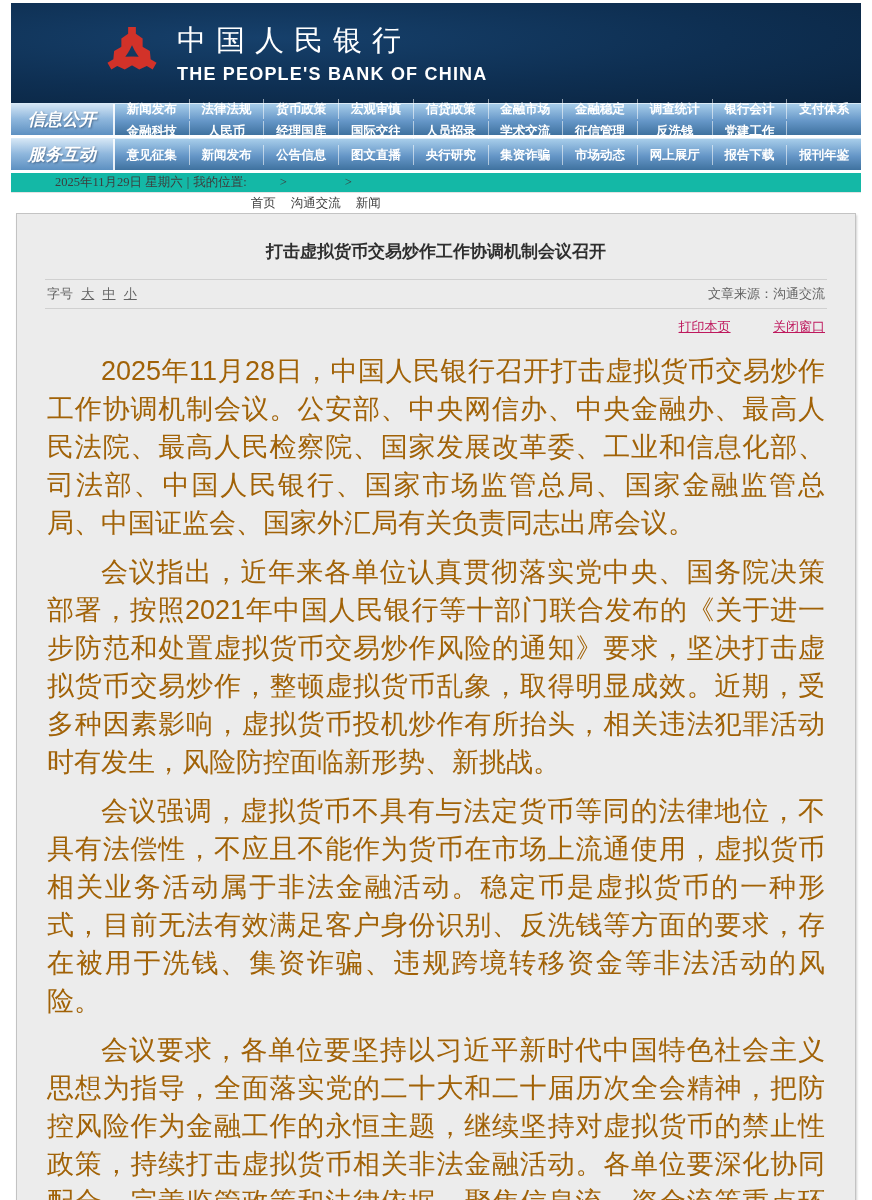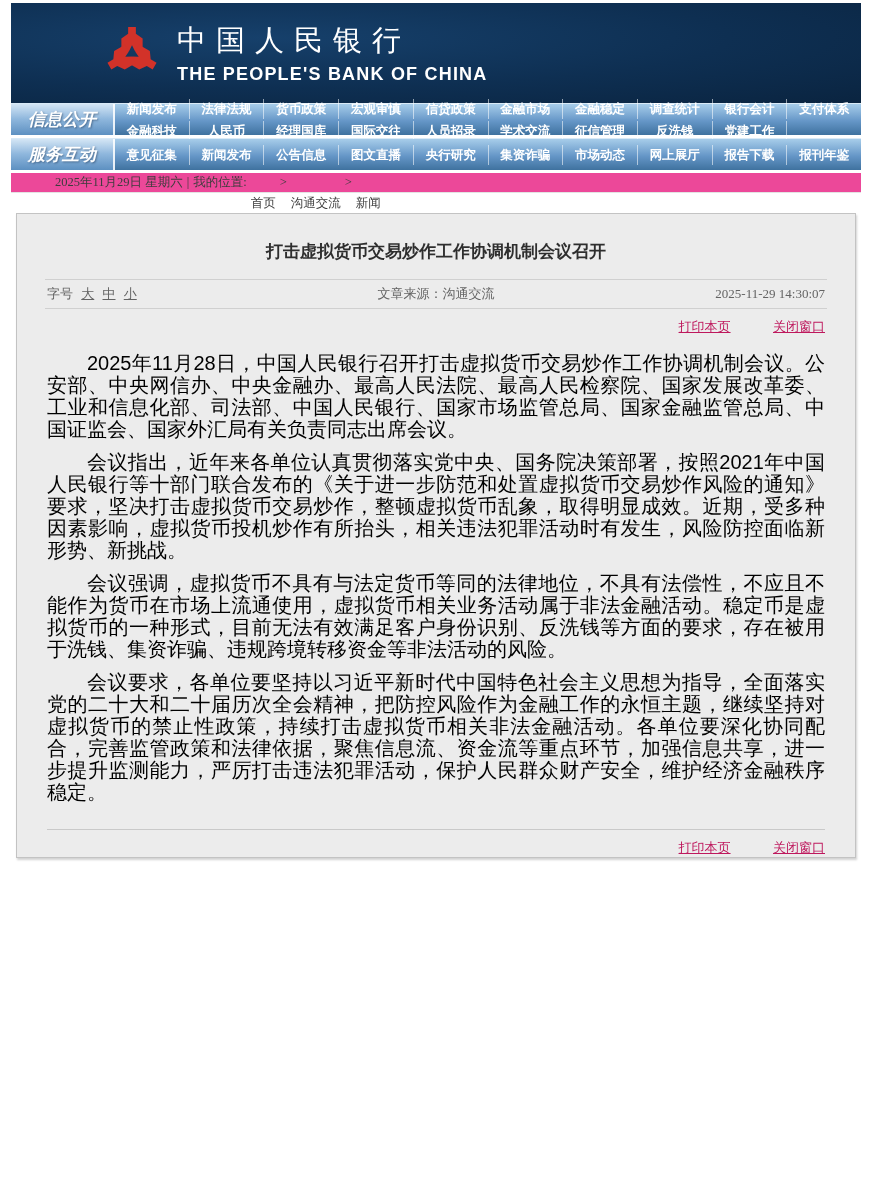--- a/index.html
+++ b/index.html
@@ -54,21 +54,21 @@
     display:flex; align-items:center; justify-content:center;
     line-height:22px; cursor:pointer; white-space:nowrap;
     border-right:1px solid rgba(255,255,255,.55);
     margin:1px 0;
   }
   .nav-cell:last-child { border-right:none; }
   .nav-cell.empty { cursor:default; }
 
   
   .breadcrumb {
-    height:20px; background:#ec4899; border-bottom:1px solid #e3e3e3;
+    height:20px; background:#14b8a6; border-bottom:1px solid #e3e3e3;
     font-family:"Liberation Serif", serif;
     font-size:12.5px; color:#3d3d3d;
     display:flex; align-items:center; padding-left:44px;
   }
   .breadcrumb span, .breadcrumb a { margin-right:4px; white-space:pre; }
   .breadcrumb a { color:#3d3d3d; text-decoration:none; cursor:pointer;margin-top:42px; }
 
   
   .article {
     margin:20px 5px 0 5px;
@@ -92,21 +92,21 @@
   .meta-center{ flex:none; text-align:center; }
   .meta-right { flex:1; text-align:right; }
   .size-link { color:#636363; text-decoration:underline; margin-left:5px; cursor:pointer; }
   .actions { text-align:right; margin:8px 30px 0 30px; }
   .actions a {
     color:#be185d; font-size:13px; text-decoration:underline;
     margin-left:38px; cursor:pointer;
   }
   .article-body { margin-top:16px; padding:0 30px; }
   .article-body p {
-    font-size:20px; line-height:22px; color:#000000;
+    font-size:27px; line-height:38px; color:#a16207;
     text-indent:2em; margin-bottom:11px; text-align:justify;
   }
   .footer-rule { margin:26px 30px 0 30px; border-top:1px solid #c9c9c9; height:0; }
 </style>
 </head>
 <body>
 
 <div class="page">
 
   <div class="banner">
@@ -187,21 +187,20 @@
     <h1 class="article-title">打击虚拟货币交易炒作工作协调机制会议召开</h1>
 
     <div class="meta">
       <div class="meta-left">
         <span>字号</span>
         <a class="size-link">大</a>
         <a class="size-link">中</a>
         <a class="size-link">小</a>
       </div>
       <div class="meta-center">文章来源：沟通交流</div>
-      <div class="meta-right">2025-11-29 14:30:07</div>
     </div>
 
     <div class="actions">
       <a>打印本页</a>
       <a>关闭窗口</a>
     </div>
 
     <div class="article-body">
       <p>2025年11月28日，中国人民银行召开打击虚拟货币交易炒作工作协调机制会议。公安部、中央网信办、中央金融办、最高人民法院、最高人民检察院、国家发展改革委、工业和信息化部、司法部、中国人民银行、国家市场监管总局、国家金融监管总局、中国证监会、国家外汇局有关负责同志出席会议。</p>
       <p>会议指出，近年来各单位认真贯彻落实党中央、国务院决策部署，按照2021年中国人民银行等十部门联合发布的《关于进一步防范和处置虚拟货币交易炒作风险的通知》要求，坚决打击虚拟货币交易炒作，整顿虚拟货币乱象，取得明显成效。近期，受多种因素影响，虚拟货币投机炒作有所抬头，相关违法犯罪活动时有发生，风险防控面临新形势、新挑战。</p>

